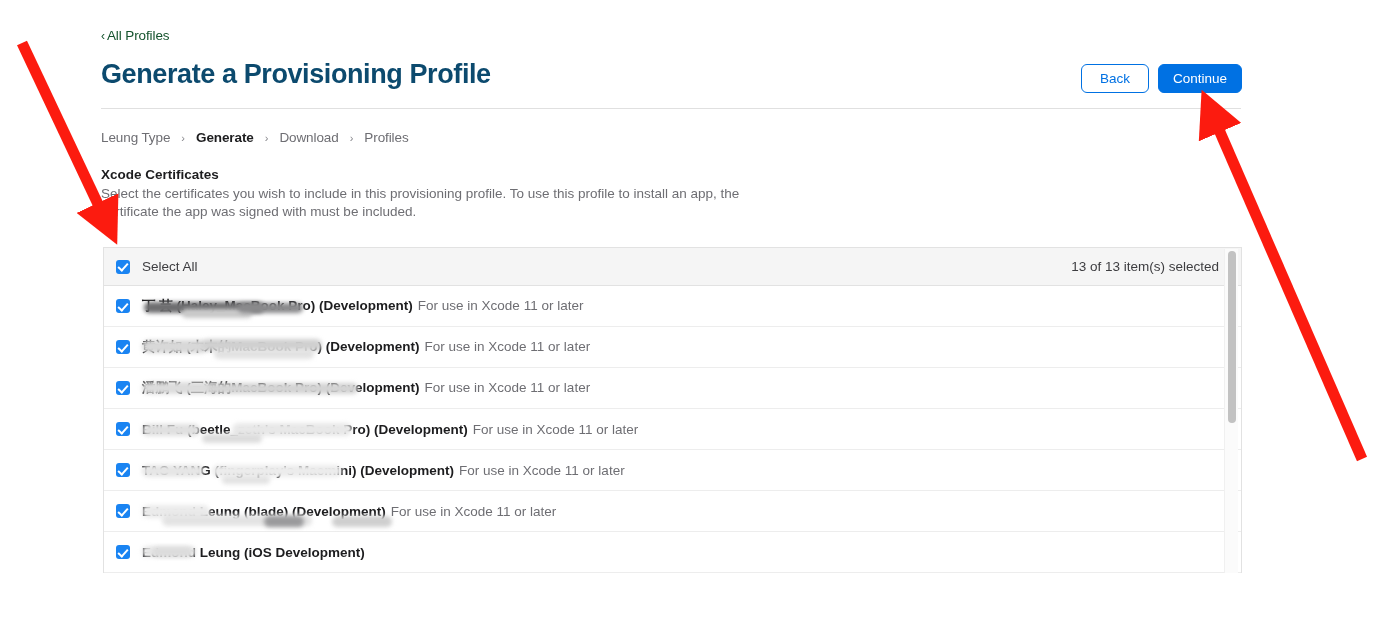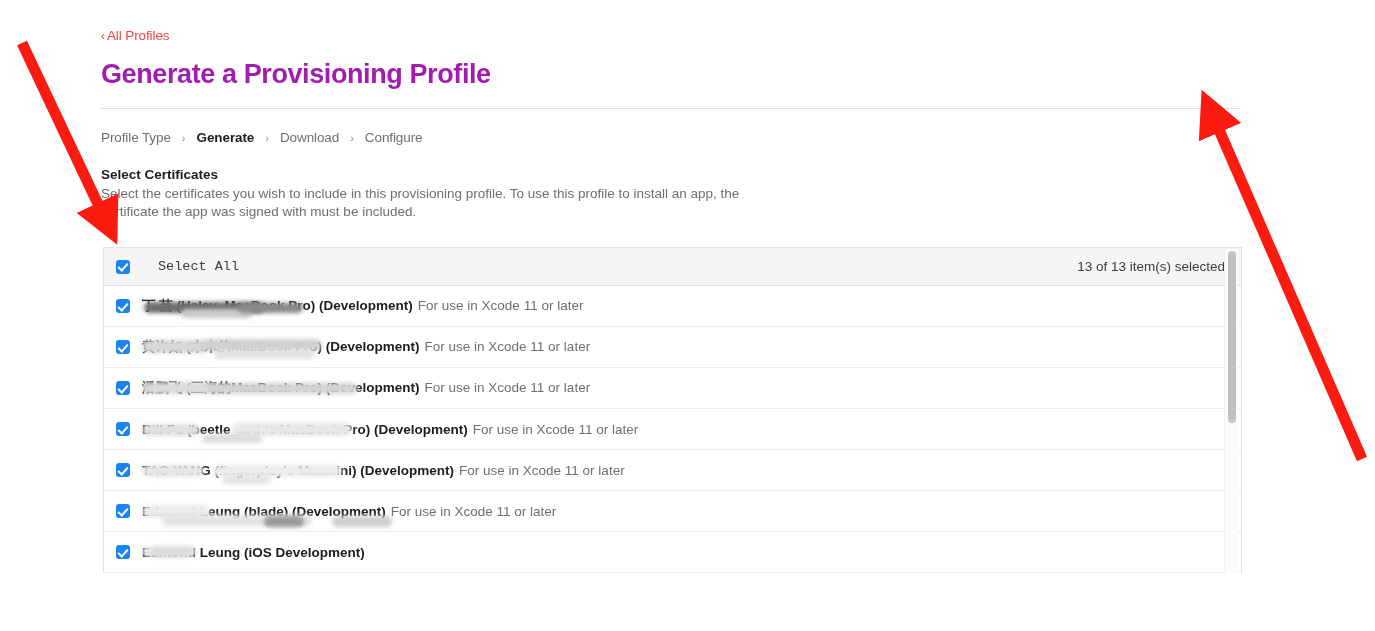--- a/index.html
+++ b/index.html
@@ -20,40 +20,40 @@
     height: 631px;
     background: #ffffff;
   }
 
   
   .back-link {
     position: absolute;
     left: 101px;
     top: 28px;
     font-size: 13.5px;
-    color: #ef4444;
+    color: #14532d;
     text-decoration: none;
     letter-spacing: -0.1px;
     white-space: nowrap;
   }
   .back-link .chev {
     font-size: 12px;
     margin-right: 2px;
     display: inline-block;
   }
 
   .page-title {
     position: absolute;
     left: 101px;
     top: 58px;
     margin: 0;
     font-size: 27px;
     line-height: 33px;
     font-weight: bold;
-    color: #a21caf;
+    color: #0c4a6e;
     letter-spacing: -0.4px;
     white-space: nowrap;
   }
 
   .header-actions {
     position: absolute;
     right: 133px;
     top: 64px;
     display: flex;
     gap: 9px;
@@ -148,28 +148,27 @@
     display: flex;
     align-items: center;
     height: 38px;
     padding: 0 14px 0 12px;
     background: #f5f5f5;
     border-bottom: 1px solid #e2e2e2;
   }
   .list-head-label {
     font-size: 13.5px;
     color: #3d3d40;
-    margin-left: 28px;
-    font-family: Liberation Mono, monospace;
+    margin-left: 12px;
   }
   .list-count {
     margin-left: auto;
     font-size: 13.5px;
     color: #3d3d40;
-    padding-right: 2px;
+    padding-right: 8px;
   }
 
   .list-row {
     position: relative;
     display: flex;
     align-items: center;
     height: 41px;
     padding: 0 14px 0 12px;
     border-bottom: 1px solid #ededed;
     background: #ffffff;
@@ -253,34 +252,38 @@
 </style>
 </head>
 <body>
 
 <div id="page">
 
   <a class="back-link" href="#"><span class="chev">‹</span><span>All Profiles</span></a>
 
   <h1 class="page-title">Generate a Provisioning Profile</h1>
 
+  <div class="header-actions">
+    <button class="btn btn-secondary">Back</button>
+    <button class="btn btn-primary">Continue</button>
+  </div>
 
   <div class="header-rule"></div>
 
   <nav class="steps" id="steps">
-      <span class="step">Profile Type</span>
+      <span class="step">Leung Type</span>
       <span class="step-sep">›</span>
       <span class="step active">Generate</span>
       <span class="step-sep">›</span>
       <span class="step">Download</span>
       <span class="step-sep">›</span>
-      <span class="step">Configure</span>
+      <span class="step">Profiles</span>
     </nav>
 
-  <div class="section-title">Select Certificates</div>
+  <div class="section-title">Xcode Certificates</div>
   <div class="section-desc">Select the certificates you wish to include in this provisioning profile. To use this profile to install an app, the certificate the app was signed with must be included.</div>
 
   <div class="cert-list">
 
     <div class="list-head">
       <span class="cb"></span>
       <span class="list-head-label">Select All</span>
       <span class="list-count">13 of 13 item(s) selected</span>
     </div>
 

